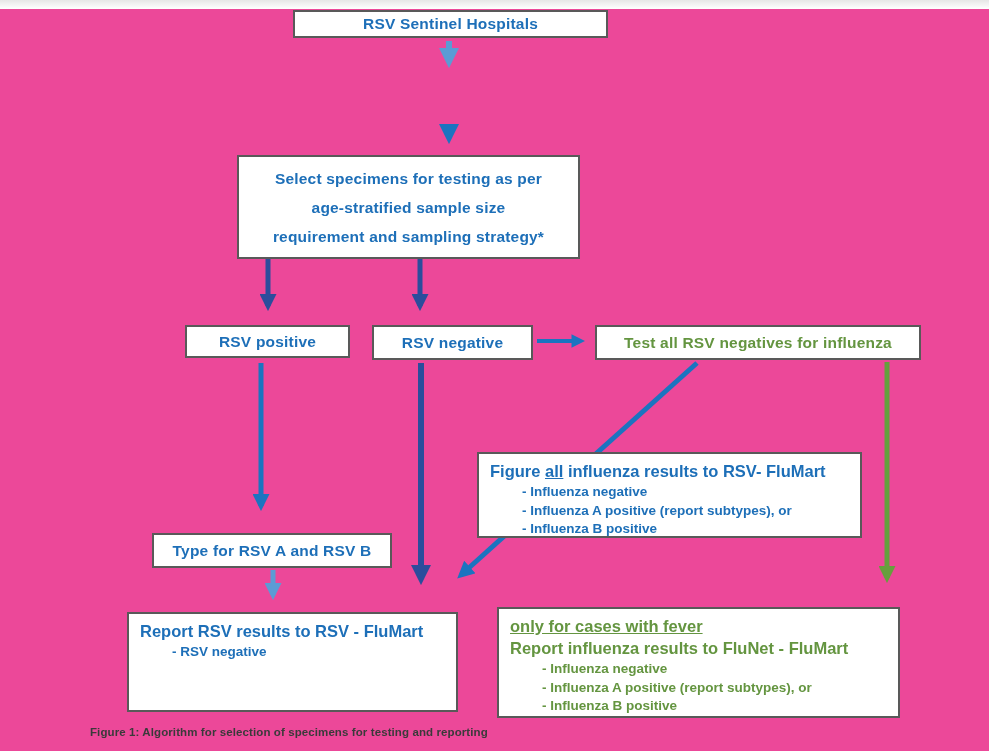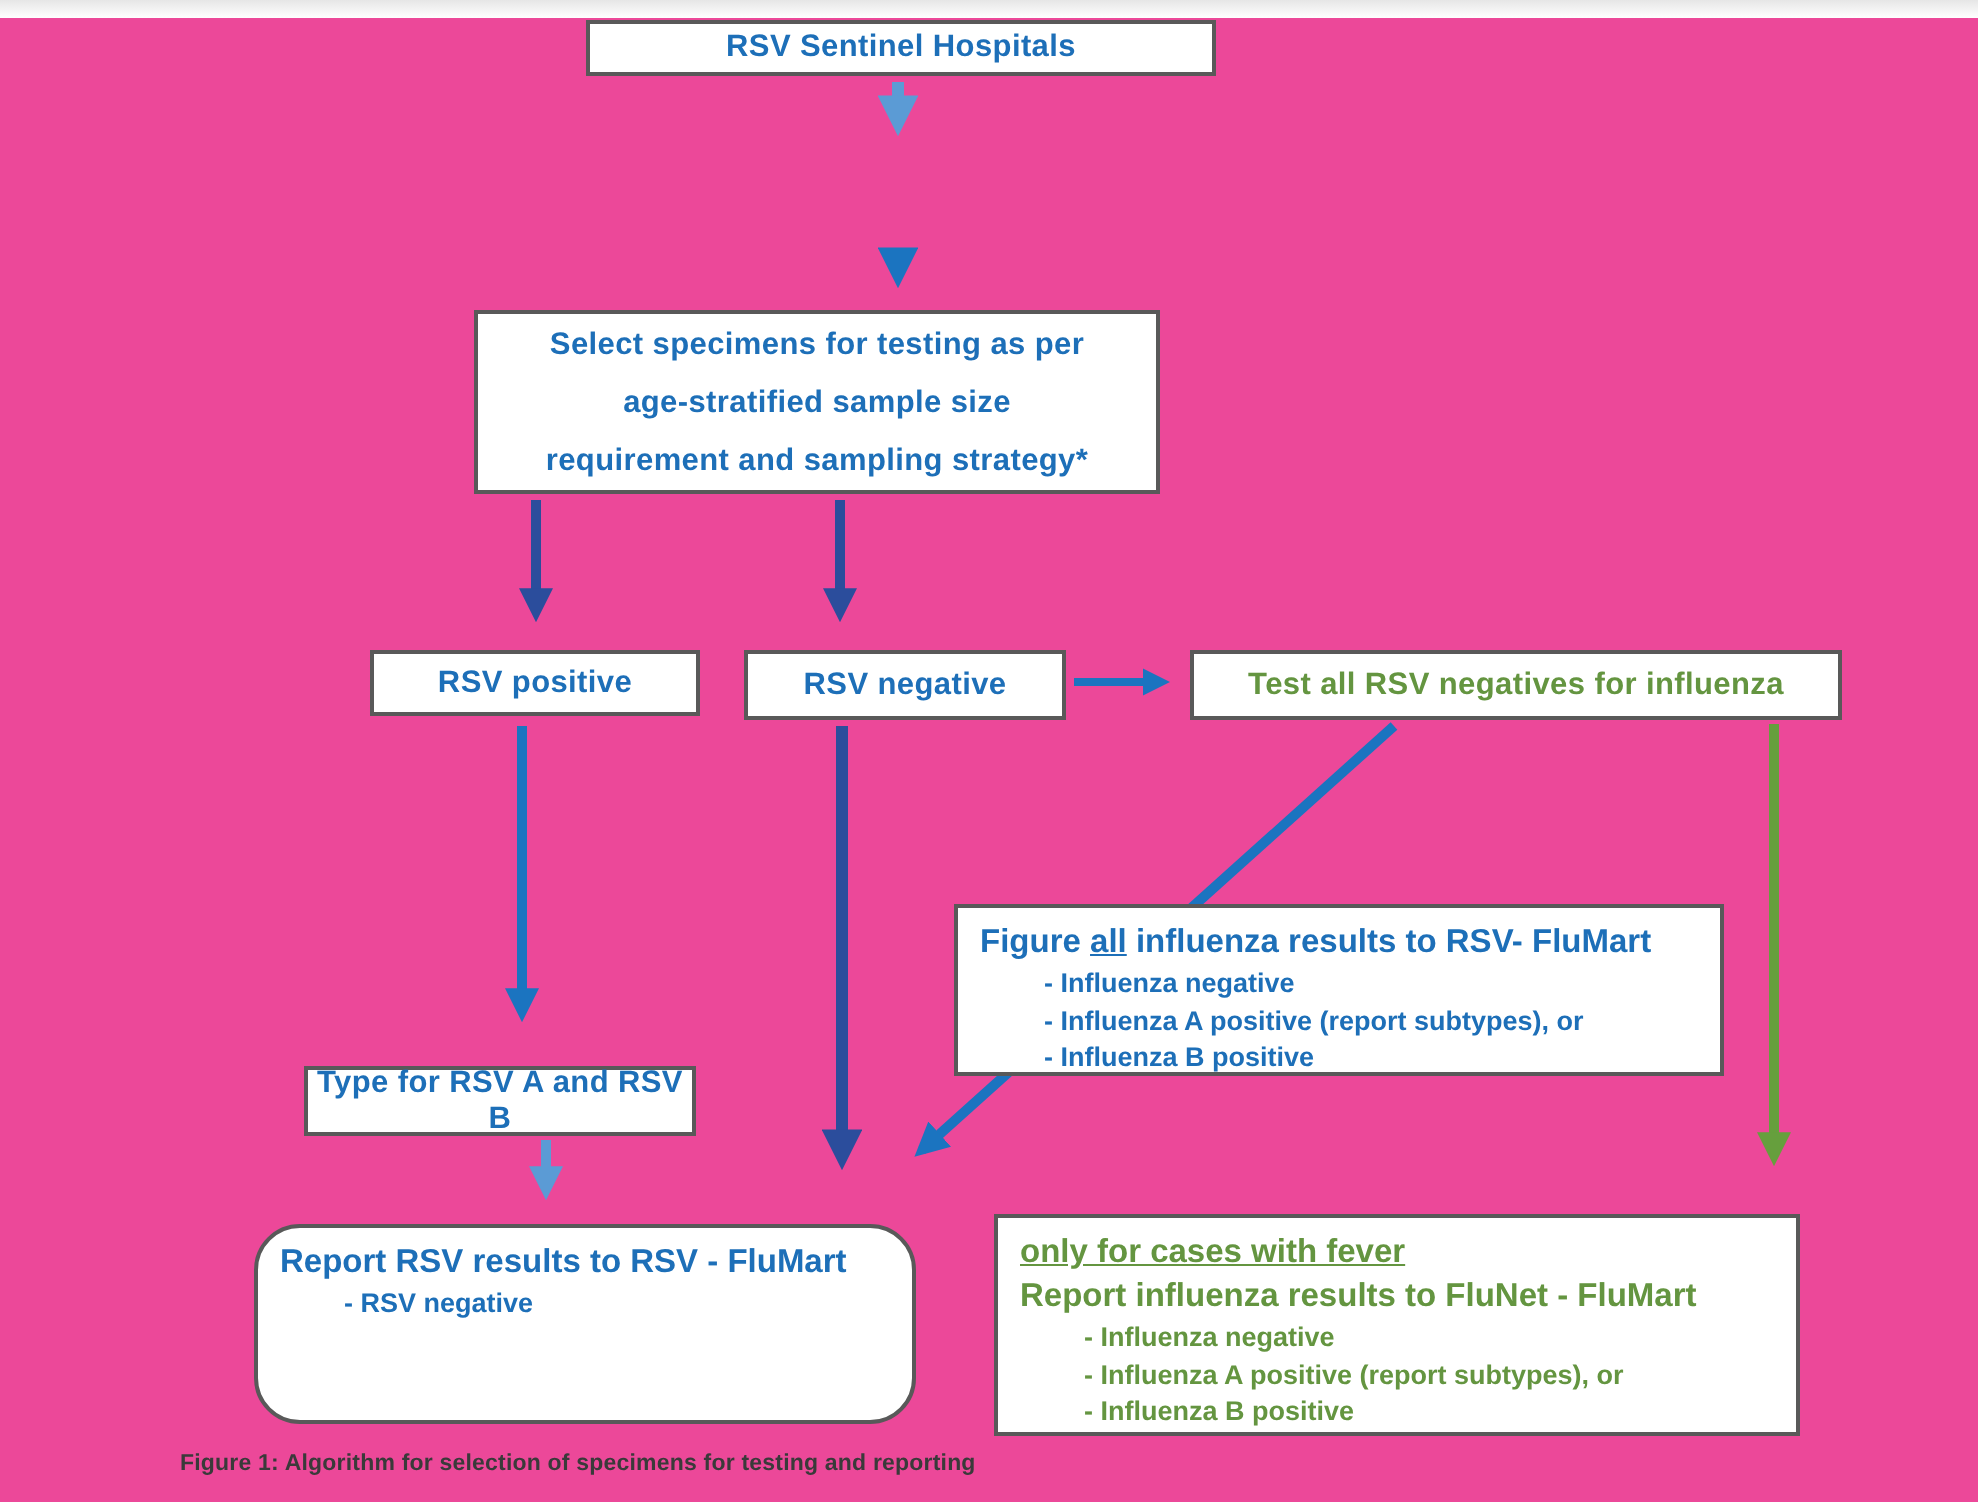--- a/index.html
+++ b/index.html
@@ -113,21 +113,21 @@
     <line x1="697" y1="363" x2="461" y2="575" stroke-width="5" marker-end="url(#ah-med)" stroke="#1b74c0"></line>
     <line x1="887" y1="362" x2="887" y2="578" stroke-width="5" marker-end="url(#ah-green)" stroke="#669f3d"></line>
     <line x1="273" y1="570" x2="273" y2="595" stroke-width="5" marker-end="url(#ah-light)" stroke="#5b9bd5"></line>
   </svg>
 
   <div class="node centered" style="left:293px; top:10px; width:315px; height:28px;">
     <span class="node-label blue-text">RSV Sentinel Hospitals</span>
   </div>
 
 
-  <div class="node centered multi-line select-box" style="left:237px; top:155px; width:343px; height:92px;align-items:center;">
+  <div class="node centered multi-line select-box" style="left:237px; top:155px; width:343px; height:104px;align-items:center;">
     <span class="node-label blue-text">Select specimens for testing as per</span>
     <span class="node-label blue-text">age-stratified sample size</span>
     <span class="node-label blue-text">requirement and sampling strategy*</span>
   </div>
 
   <div class="node centered" style="left:185px; top:325px; width:165px; height:33px;">
     <span class="node-label blue-text">RSV positive</span>
   </div>
 
   <div class="node centered" style="left:372px; top:325px; width:161px; height:35px;">
@@ -142,25 +142,25 @@
     <div class="report-heading blue-text">
       <span>Figure </span><span class="underline">all</span><span> influenza results to RSV- FluMart</span>
     </div>
     <ul class="bullet-list blue-text">
       <li>- Influenza negative</li>
       <li>- Influenza A positive (report subtypes), or</li>
       <li>- Influenza B positive</li>
     </ul>
   </div>
 
-  <div class="node centered" style="left:152px; top:533px; width:196px; height:35px;align-items:center;">
+  <div class="node centered" style="left:152px; top:533px; width:240px; height:35px;align-items:center;">
     <span class="node-label blue-text">Type for RSV A and RSV B</span>
   </div>
 
-  <div class="node report-box" style="left:127px; top:612px; width:331px; height:100px;border-radius:23px;">
+  <div class="node report-box" style="left:127px; top:612px; width:331px; height:100px;">
     <div class="report-heading blue-text">Report RSV results to RSV - FluMart</div>
     <ul class="bullet-list blue-text">
       <li>- RSV negative</li>
     </ul>
   </div>
 
   <div class="node report-box" style="left:497px; top:607px; width:403px; height:111px;">
     <div class="report-heading green-text underline">only for cases with fever</div>
     <div class="report-heading green-text">Report influenza results to FluNet - FluMart</div>
     <ul class="bullet-list green-text">

